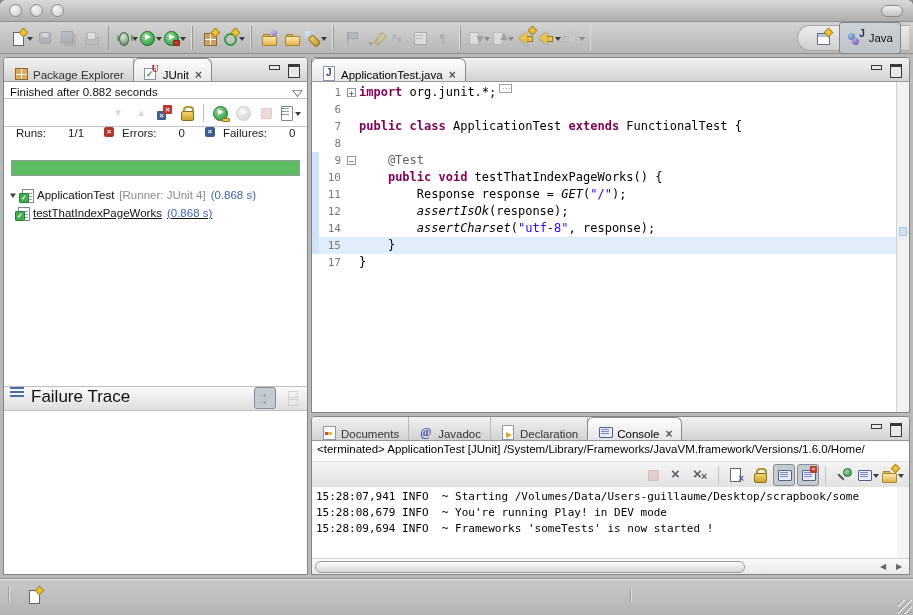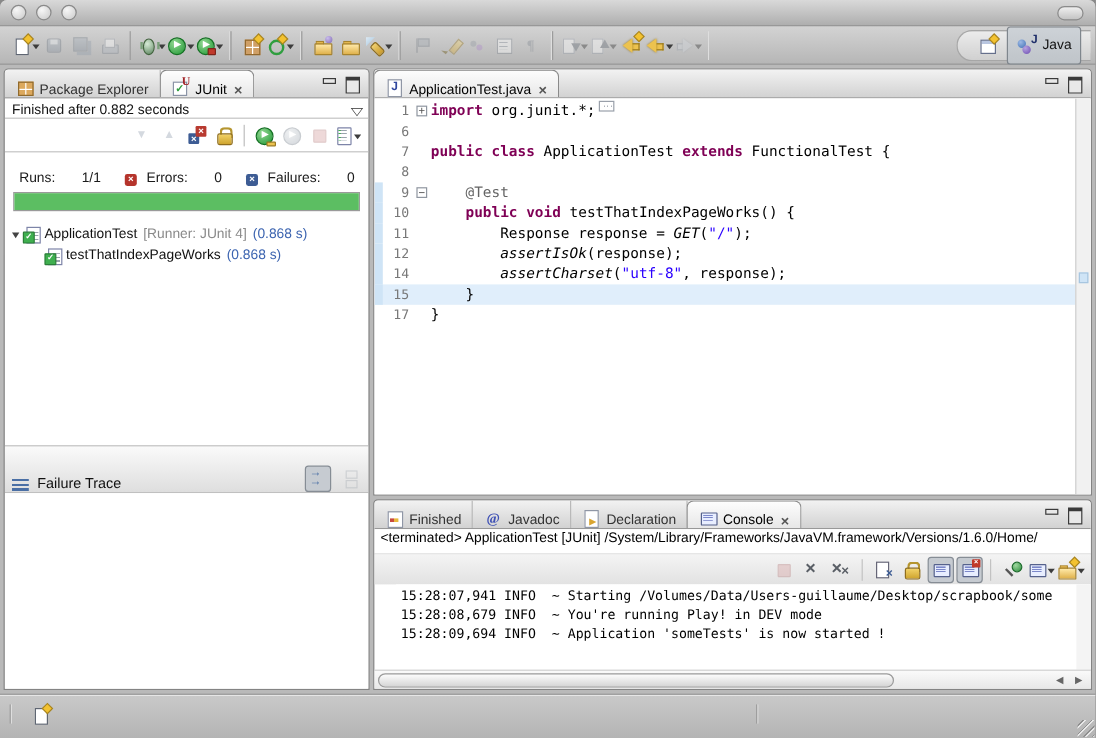--- a/index.html
+++ b/index.html
@@ -122,35 +122,35 @@
   .tabspacer{flex:1;}
   .minmax{display:flex;align-items:center;gap:6px;padding:0 7px;}
   .pbtn{position:relative;width:13px;height:11px;}
   .pbtn-min::before{content:"";position:absolute;left:1px;top:1px;width:9px;height:3px;border:1px solid #3a3a3a;background:#e8e8e8;}
   .pbtn-max::before{content:"";position:absolute;left:1px;top:0;width:10px;height:10px;border:1px solid #3a3a3a;border-top-width:3px;background:#e8e8e8;}
   
   .junit-status{display:flex;align-items:flex-end;height:17px;padding:0 6px;font-size:11.5px;color:#111;border-bottom:1px solid #c4c4c4;flex:0 0 auto;}
   .viewmenu{margin-left:auto;color:#333;font-size:9px;transform:scaleX(1.5);}
   .junit-toolbar{display:flex;align-items:center;justify-content:flex-end;gap:1px;height:28px;padding:0 6px;border-bottom:1px solid #c4c4c4;flex:0 0 auto;}
   .jt-sep{width:1px;height:18px;background:#bdbdbd;margin:0 4px;}
-  .junit-counts{display:flex;align-items:flex-end;height:28px;padding:0 10px;font-size:11.5px;color:#1a1a1a;gap:6px;flex:0 0 auto;}
+  .junit-counts{display:flex;align-items:flex-start;height:28px;padding:0 10px;font-size:11.5px;color:#1a1a1a;gap:6px;flex:0 0 auto;}
   .cnt-label{margin-left:2px;}
   .cnt-value{margin-left:16px;margin-right:14px;}
   .badge{width:10px;height:10px;border-radius:2px;color:#fff;font:bold 8px/10px "Liberation Sans",sans-serif;text-align:center;flex:0 0 auto;}
   .progress-wrap{height:16px;margin:5px 7px 8px 7px;border:1px solid #9a9a9a;background:#dcdcdc;flex:0 0 auto;}
   .progress-bar{height:100%;width:100%;}
   .tree{flex:1;overflow:hidden;padding-top:2px;}
   .trow{display:flex;align-items:center;height:18px;font-size:11.5px;color:#111;white-space:nowrap;}
   .twisty{width:10px;font-size:8px;color:#444;text-align:center;flex:0 0 auto;transform:scaleX(1.3);}
   .i-test{position:relative;width:15px;height:15px;margin:0 3px 0 1px;flex:0 0 auto;}
   .i-test::before{content:"";position:absolute;left:3px;top:1px;width:10px;height:12px;background:#fff;border:1px solid #7d84a8;background-image:repeating-linear-gradient(#9aa3ad 0 1px,transparent 1px 3px);background-size:6px 9px;background-position:3px 3px;background-repeat:no-repeat;}
   .i-test::after{content:"✓";position:absolute;left:0;bottom:0;width:8px;height:8px;background:#3faf4f;color:#fff;font:bold 7px/8px "Liberation Sans",sans-serif;text-align:center;border:1px solid #2b7d38;border-radius:1px;}
   .tmeta{color:#8a8a8a;margin-left:5px;}
   .ttime{margin-left:5px;}
-  .failure-header{display:flex;align-items:flex-end;height:40px;background:linear-gradient(#fafafa,#dedede);border-top:1px solid #c0c0c0;border-bottom:1px solid #c0c0c0;padding:0 6px;font-size:12px;color:#111;flex:0 0 auto;}
+  .failure-header{display:flex;align-items:flex-start;height:25px;background:linear-gradient(#fafafa,#dedede);border-top:1px solid #c0c0c0;border-bottom:1px solid #c0c0c0;padding:0 6px;font-size:17px;color:#111;flex:0 0 auto;}
   .hamburger{width:14px;height:11px;margin-right:7px;background:repeating-linear-gradient(#4a6fa5 0 2px,transparent 2px 4px);flex:0 0 auto;}
   .failure-header .tools{margin-left:auto;display:flex;gap:3px;}
   .failure-body{height:163px;background:#fff;flex:0 0 auto;}
   
   .editor-body{flex:1;display:flex;overflow:hidden;background:#fff;}
   .code-area{flex:1;overflow:hidden;padding-top:2px;font-family:"DejaVu Sans Mono",monospace;font-size:12px;}
   .cl{display:flex;height:17px;line-height:17px;white-space:pre;}
   .cl.hl{background:#e0eefb;}
   .cl .annr{width:7px;flex:0 0 auto;}
   .cl.chg .annr{background:#cfe4f6;}
@@ -162,21 +162,21 @@
   .a{color:#646464;}
   .m{font-style:italic;color:#000;}
   .p{color:#000;}
   .collapsed-box{display:inline-block;width:13px;height:9px;border:1px solid #9aa0aa;margin-left:3px;vertical-align:middle;background:repeating-linear-gradient(90deg,#9aa0aa 0 1px,transparent 1px 3px);background-size:7px 1px;background-position:3px 3px;background-repeat:no-repeat;}
   .overview-ruler{width:13px;background:#f1f1f1;border-left:1px solid #cfcfcf;position:relative;flex:0 0 auto;}
   .ov-mark{position:absolute;left:2px;top:44%;width:8px;height:9px;background:#cfe4f6;border:1px solid #a8c6e0;}
   
   .console-status{height:20px;padding:2px 5px 0 5px;font-size:11.5px;color:#000;background:#fff;white-space:nowrap;overflow:hidden;flex:0 0 auto;}
   .console-toolbar{display:flex;align-items:center;justify-content:flex-end;gap:2px;height:26px;padding:0 5px;background:linear-gradient(#f4f4f4,#e2e2e2);border-top:1px solid #e0e0e0;flex:0 0 auto;}
   .ct-sep{width:1px;height:18px;background:#c2c2c2;margin:0 4px;}
-  .console-out{flex:1;background:#fff;font-family:"DejaVu Sans Mono",monospace;font-size:11px;line-height:16px;padding:2px 0 0 4px;overflow:hidden;border-right:12px solid #f4f4f4;margin-left:18px;}
+  .console-out{flex:1;background:#fff;font-family:"DejaVu Sans Mono",monospace;font-size:11px;line-height:16px;padding:2px 0 0 4px;overflow:hidden;border-right:12px solid #f4f4f4;}
   .console-out div{white-space:pre;}
   .hscroll{height:16px;background:linear-gradient(#fafafa,#e8e8e8);border-top:1px solid #cfcfcf;display:flex;align-items:center;flex:0 0 auto;}
   .hthumb{margin-left:3px;width:72%;height:12px;border-radius:7px;border:1px solid #9a9a9a;background:linear-gradient(#fdfdfd,#d5d5d5);}
   .harrows{margin-left:auto;display:flex;gap:2px;padding-right:3px;}
   .harrow{width:14px;height:12px;display:flex;align-items:center;justify-content:center;color:#666;font-size:8px;}
   
   .statusbar{position:absolute;left:0;right:0;bottom:0;height:37px;background:linear-gradient(#c9c9c9,#b4b4b4);border-top:1px solid #989898;box-shadow:0 1px 0 #e6e6e6 inset;}
   .trim-sep{position:absolute;top:8px;width:1px;height:16px;background:#9e9e9e;box-shadow:1px 0 0 #dedede;}
   .trim-icon{position:absolute;left:26px;top:9px;}
   .grip{position:absolute;right:1px;bottom:1px;width:14px;height:14px;background:repeating-linear-gradient(135deg,transparent 0 3px,#8f8f8f 3px 4px,#e8e8e8 4px 5px);}
@@ -374,21 +374,21 @@
         <div class="progress-bar" id="progress-bar" style="background: rgb(92, 190, 98);"></div>
       </div>
       <div class="tree" id="junit-tree">
           <div class="trow" style="padding-left: 4px;">
             <span class="twisty">▼</span>
             <span class="i-test"></span>
             <span>ApplicationTest</span>
             <span class="tmeta">[Runner: JUnit 4]</span>
             <span class="ttime" style="color: rgb(60, 100, 176);">(0.868 s)</span>
           </div>
-          <div class="trow" style="padding-left: 22px;">
+          <div class="trow" style=" text-decoration: underline;">
             <span class="twisty"></span>
             <span class="i-test"></span>
             <span>testThatIndexPageWorks</span>
             <span class="ttime" style="color: rgb(60, 100, 176);">(0.868 s)</span>
           </div>
         </div>
       <div class="failure-header">
         <span class="hamburger"></span>
         <span>Failure Trace</span>
         <span class="tools">
@@ -435,21 +435,21 @@
           <div class="overview-ruler">
               <span class="ov-mark"></span>
             </div>
         </div>
       </div>
 
       <div class="panel console-panel">
         <div class="tabbar">
           <div class="tab">
             <span class="ti ti-problems"></span>
-            <span>Finished</span>
+            <span>Documents</span>
           </div>
           <div class="tab">
             <span class="ti ti-javadoc"></span>
             <span>Javadoc</span>
           </div>
           <div class="tab">
             <span class="ti ti-decl"></span>
             <span>Declaration</span>
           </div>
           <div class="tab active">
@@ -500,21 +500,21 @@
             <div class="tb">
               <span class="ig ico-opencon">
                 <b></b>
               </span>
               <span class="ddmark"></span>
             </div>
           </div>
         <div class="console-out" id="console-out">
             <div>15:28:07,941 INFO  ~ Starting /Volumes/Data/Users-guillaume/Desktop/scrapbook/some</div>
             <div>15:28:08,679 INFO  ~ You're running Play! in DEV mode</div>
-            <div>15:28:09,694 INFO  ~ Application 'someTests' is now started !</div>
+            <div>15:28:09,694 INFO  ~ Frameworks 'someTests' is now started !</div>
           </div>
         <div class="hscroll">
           <div class="hthumb"></div>
           <div class="harrows">
             <span class="harrow">◀</span>
             <span class="harrow">▶</span>
           </div>
         </div>
       </div>
 

